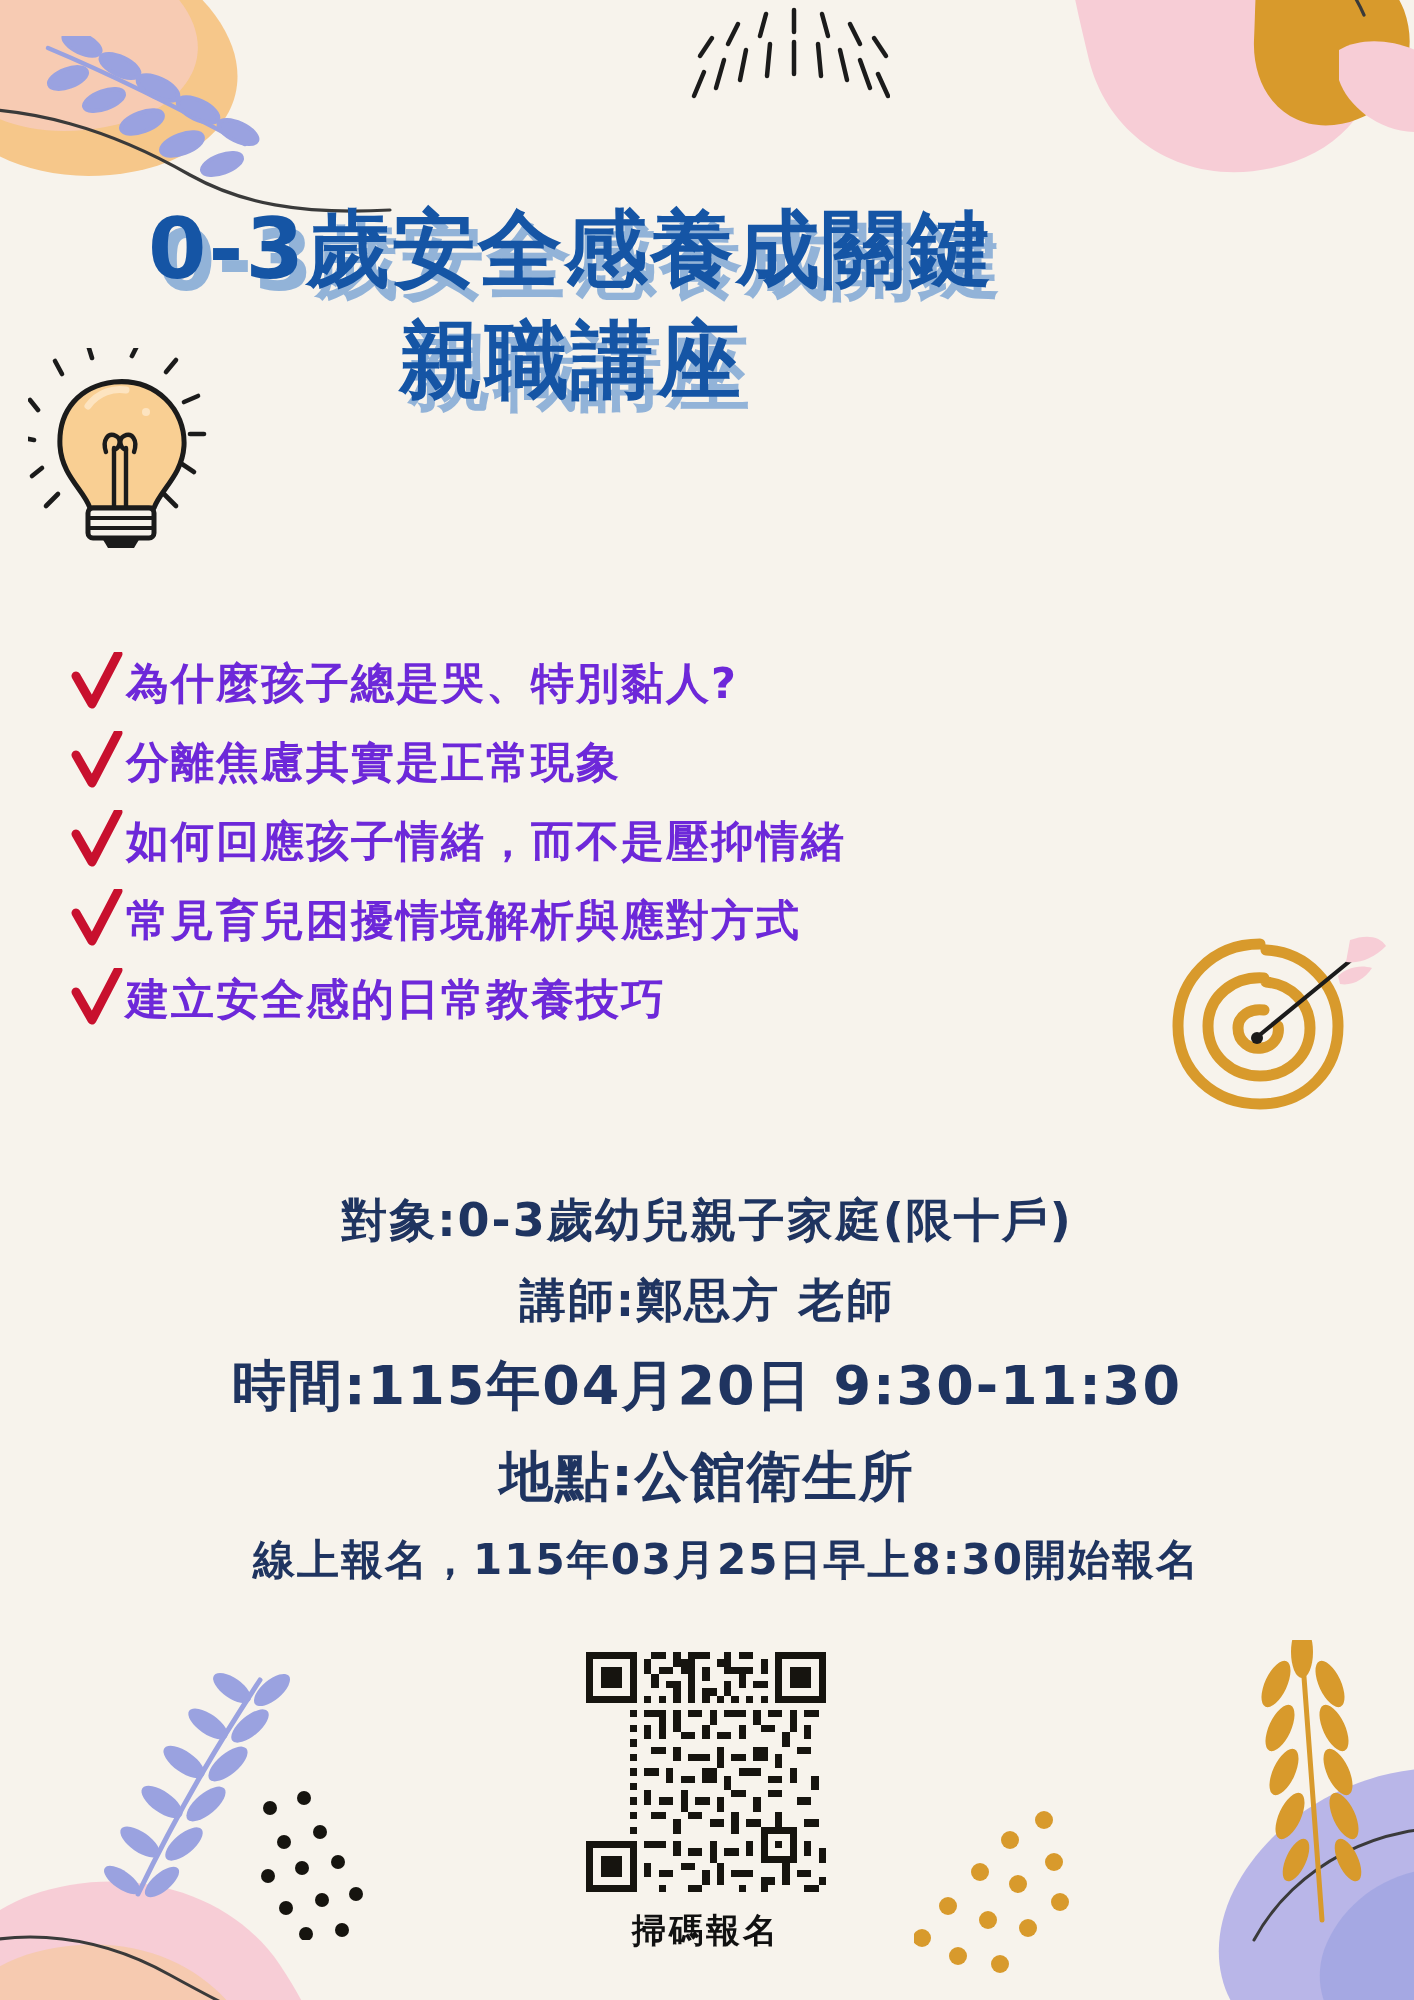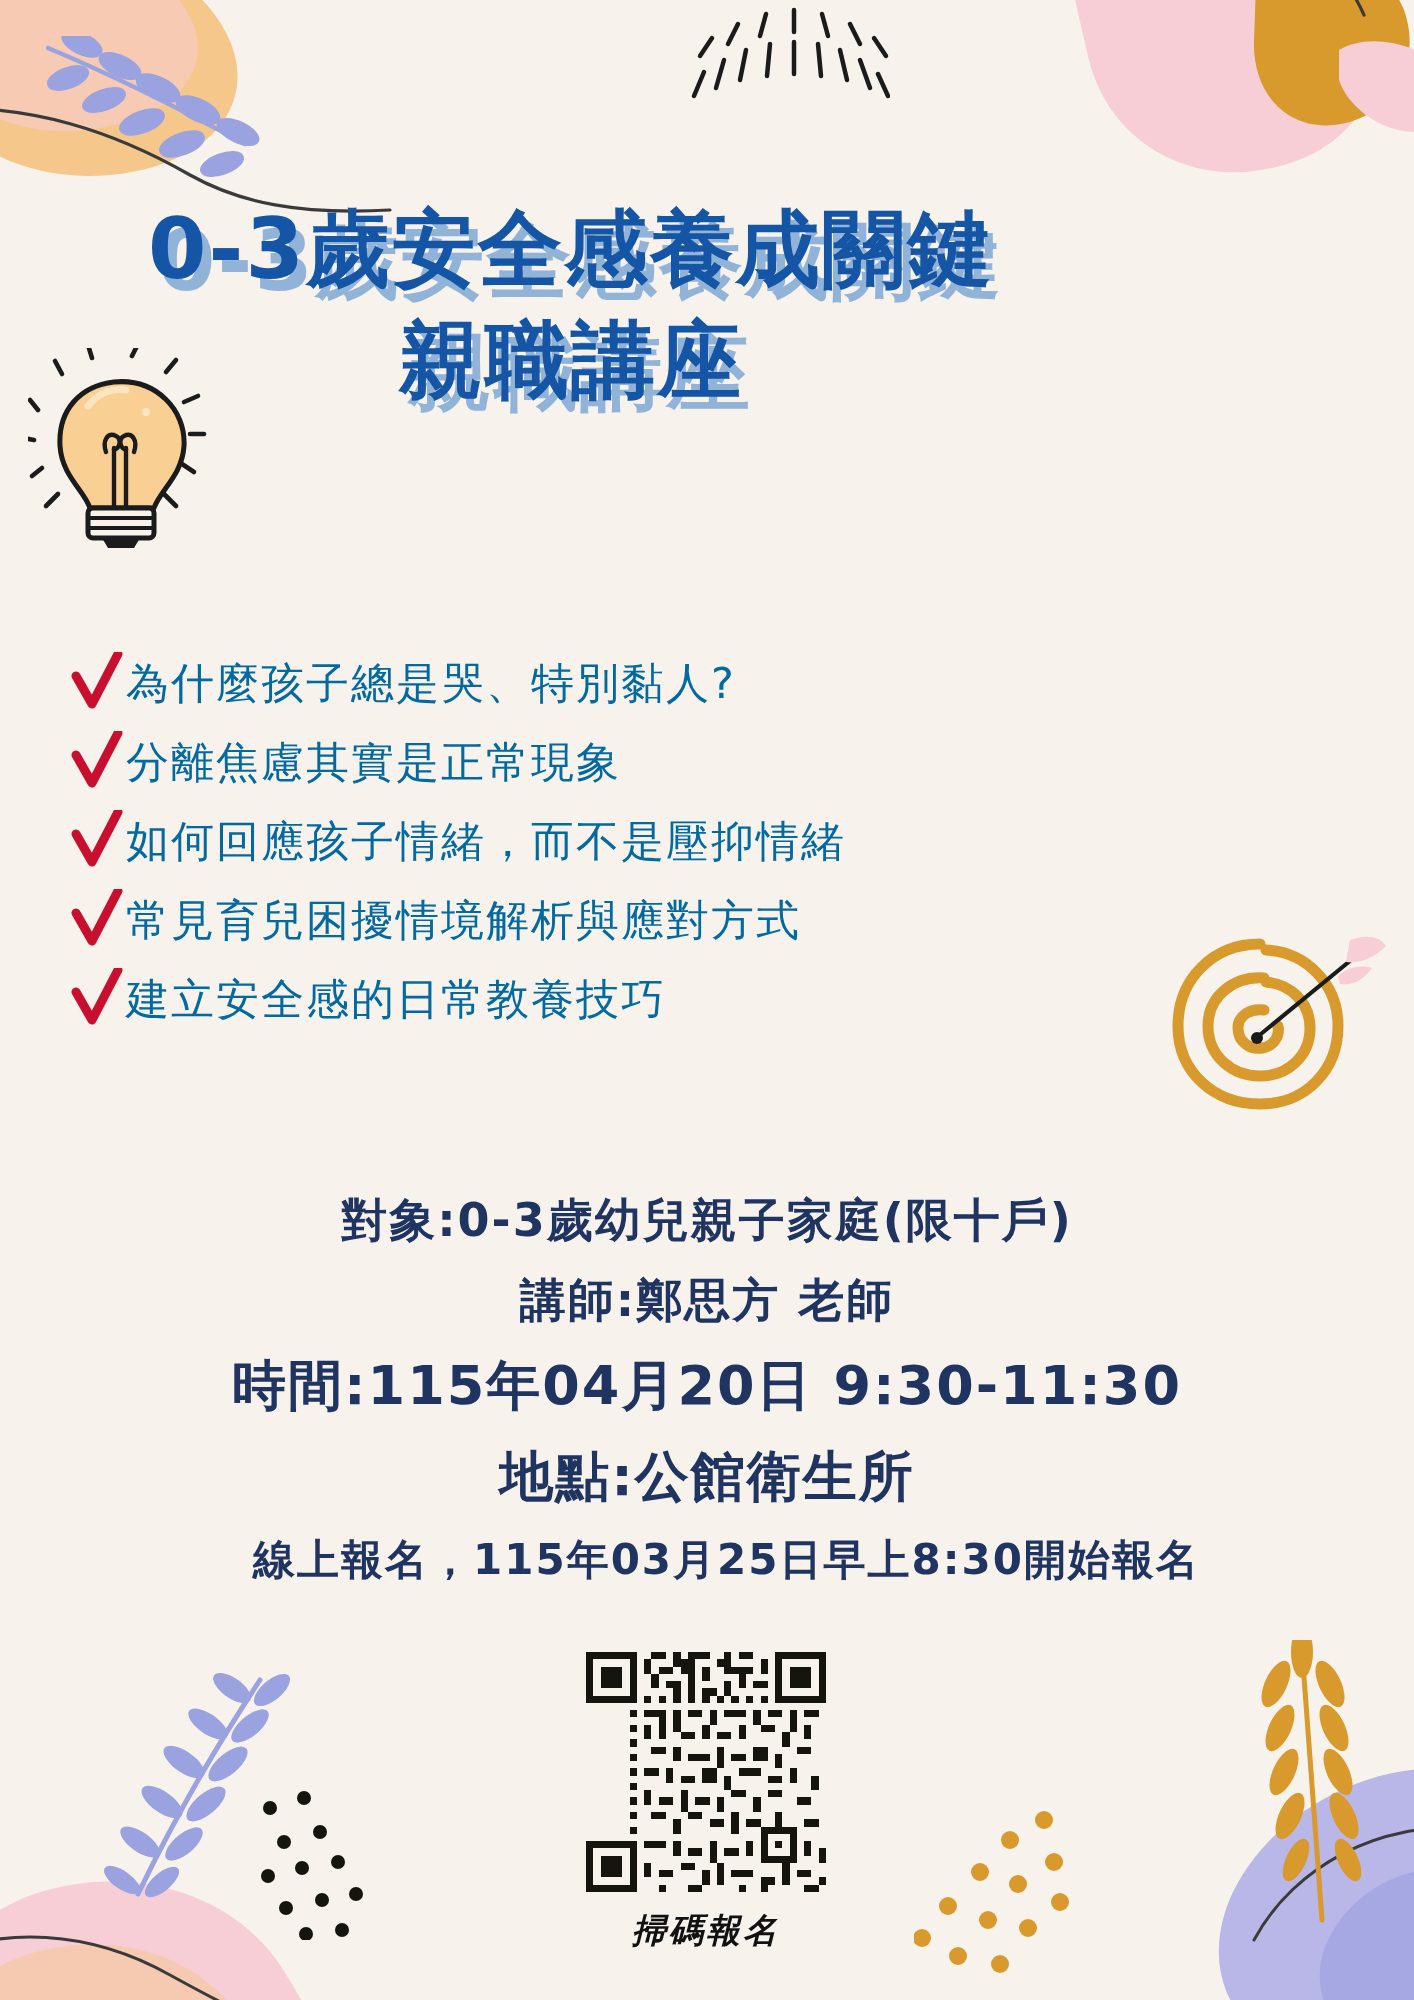--- a/index.html
+++ b/index.html
@@ -30,23 +30,23 @@
 
   
   #checklist{position:absolute;left:66px;top:652px;width:1180px;}
   .check-row{display:flex;align-items:center;margin-bottom:17px;height:62px;}
   .check-mark{
     width:60px;flex:0 0 60px;height:62px;position:relative;
   }
   .check-mark svg{position:absolute;left:4px;top:0;}
   .check-text{
     font-family:"DejaVu Sans", sans-serif;
-    font-weight:normal;
+    font-weight:bold;
     font-size:43px;
-    color:#0369a1;
+    color:#6d28d9;
     letter-spacing:2px;
     white-space:nowrap;
     line-height:62px;
     text-align:right;
   }
 
   
   #details{position:absolute;left:0;top:1190px;width:1414px;text-align:center;}
   .detail-line{
     font-family:"DejaVu Sans", sans-serif;
@@ -59,21 +59,21 @@
   .d-big{font-size:46px;}
   .d-reg{font-size:54px;}
   .d-small{font-size:42px;padding-left:39px;}
 
   
   #qr-wrap{position:absolute;left:586px;top:1652px;width:240px;text-align:center;}
   #qr-code{width:240px;height:240px;background:#f7f3ec;}
   #qr-caption{
     margin-top:16px;
     font-family:"DejaVu Sans", sans-serif;
-    font-weight:bold;font-size:34px;color:#111;letter-spacing:3px;font-style:italic;
+    font-weight:bold;font-size:34px;color:#111;letter-spacing:3px;
   }
 </style>
 </head>
 <body>
 
 <div id="poster">
 
   <div class="deco" style="left:-30px;top:-40px;">
     <svg width="560" height="290" viewBox="0 0 560 290">
       <path d="M-40,-40 C60,-50 190,-20 245,55 C300,130 250,205 140,215 C40,224 -40,170 -50,90 Z" fill="#f6c78a"></path>

